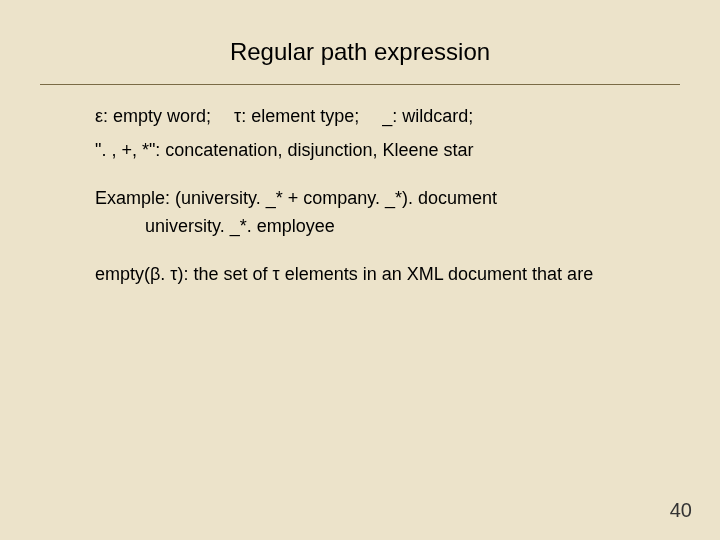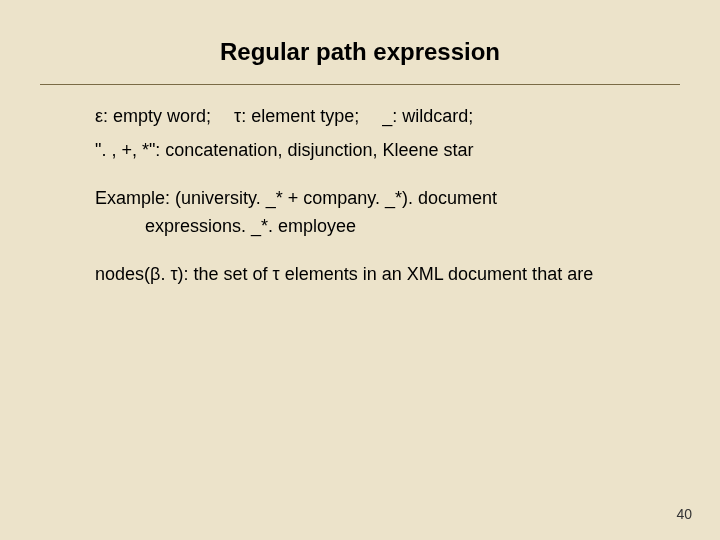--- a/index.html
+++ b/index.html
@@ -13,21 +13,21 @@
   }
   .slide {
     box-sizing: border-box;
     width: 720px;
     height: 540px;
     padding: 28px 40px 20px 40px;
     position: relative;
   }
   .title {
     text-align: center;
-    font-weight: bold;
+    font-weight: normal;
     font-size: 24px;
     margin: 10px 0 18px 0;
   }
   hr.rule {
     border: none;
     border-top: 1px solid #7a6b46;
     margin: 0 0 18px 0;
   }
   .body {
     font-size: 18px;
@@ -46,21 +46,21 @@
   .indent1 {
     padding-left: 50px;
   }
   .spacer {
     height: 20px;
   }
   .pagenum {
     position: absolute;
     right: 28px;
     bottom: 18px;
-    font-size: 14px;
+    font-size: 20px;
     color: #333;
     margin-left: 19px;
   }
   .gap { display:inline-block; width:18px; }
 </style>
 </head>
 <body>
 
 <div class="slide">
 
@@ -77,24 +77,24 @@
       <span>τ:  element type;</span><span class="gap"></span>
       <span>_: wildcard;</span>
     </div>
 
     <div>". , +, *":  concatenation, disjunction, Kleene star</div>
 
     <div class="spacer"></div>
 
     <div>Example: (university. _* +  company. _*). document</div>
 
-    <div class="indent1">expressions. _*. employee</div>
+    <div class="indent1">university. _*. employee</div>
 
     <div class="spacer"></div>
 
-    <div>nodes(β. τ): the set of τ elements in an XML document that are</div>
+    <div>empty(β. τ): the set of τ elements in an XML document that are</div>
 
 
   </div>
 
   <div class="pagenum">40</div>
 
 </div>
 
 </body></html>

